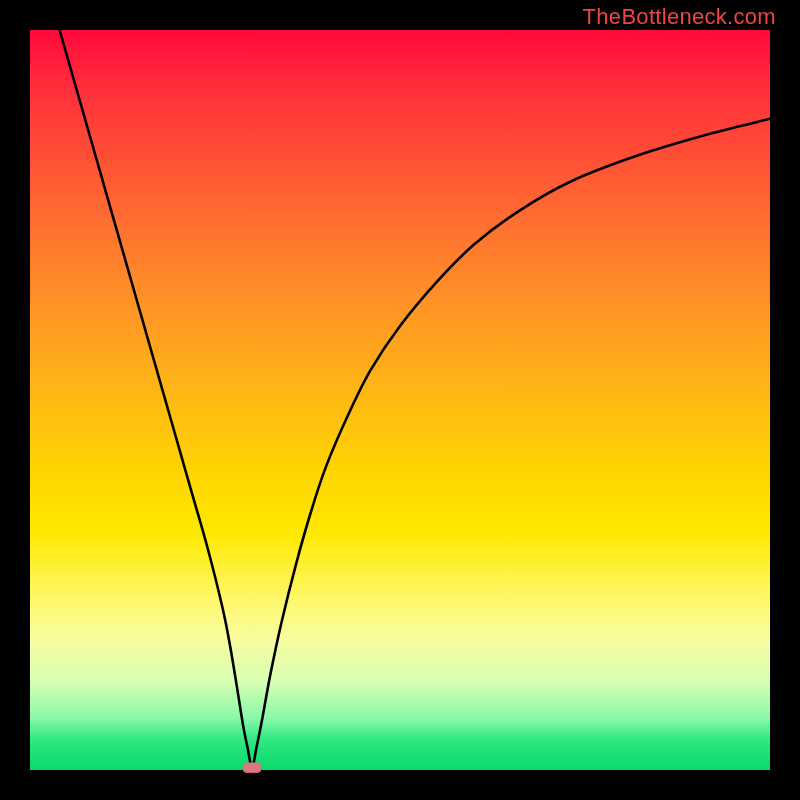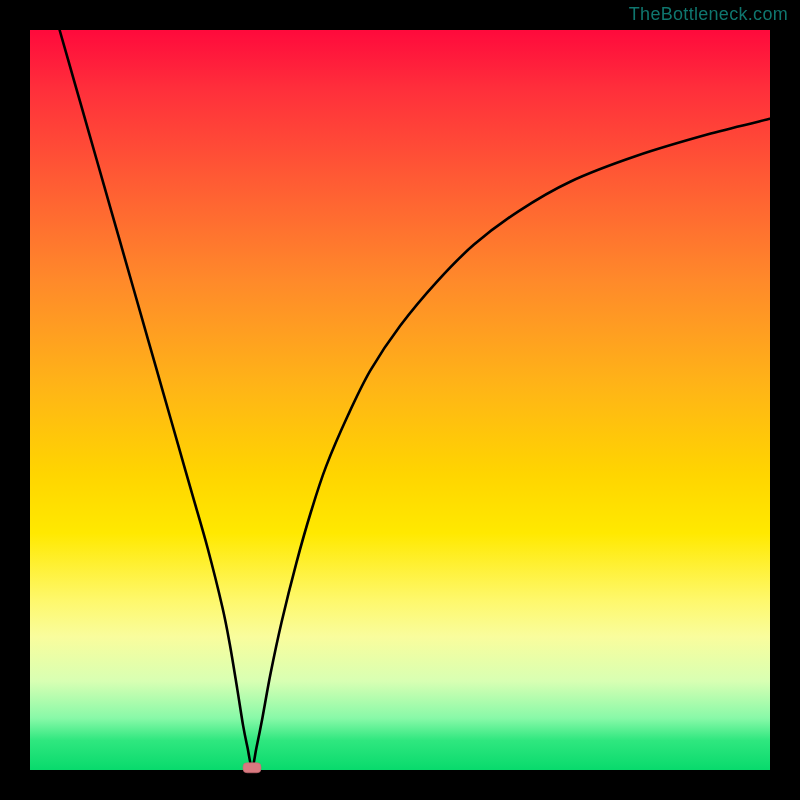--- a/index.html
+++ b/index.html
@@ -12,23 +12,23 @@
   }
   .frame {
     position: relative;
     width: 800px;
     height: 800px;
     background: #000;
   }
   .watermark {
     position: absolute;
     top: 4px;
-    right: 12px;
-    color: #0f766e;
-    font-size: 18px;
+    right: 24px;
+    color: #ef4444;
+    font-size: 22px;
     font-weight: 500;
     letter-spacing: 0.3px;
     z-index: 10;
   }
   .plot-area {
     position: absolute;
     left: 30px;
     top: 30px;
     width: 740px;
     height: 740px;

